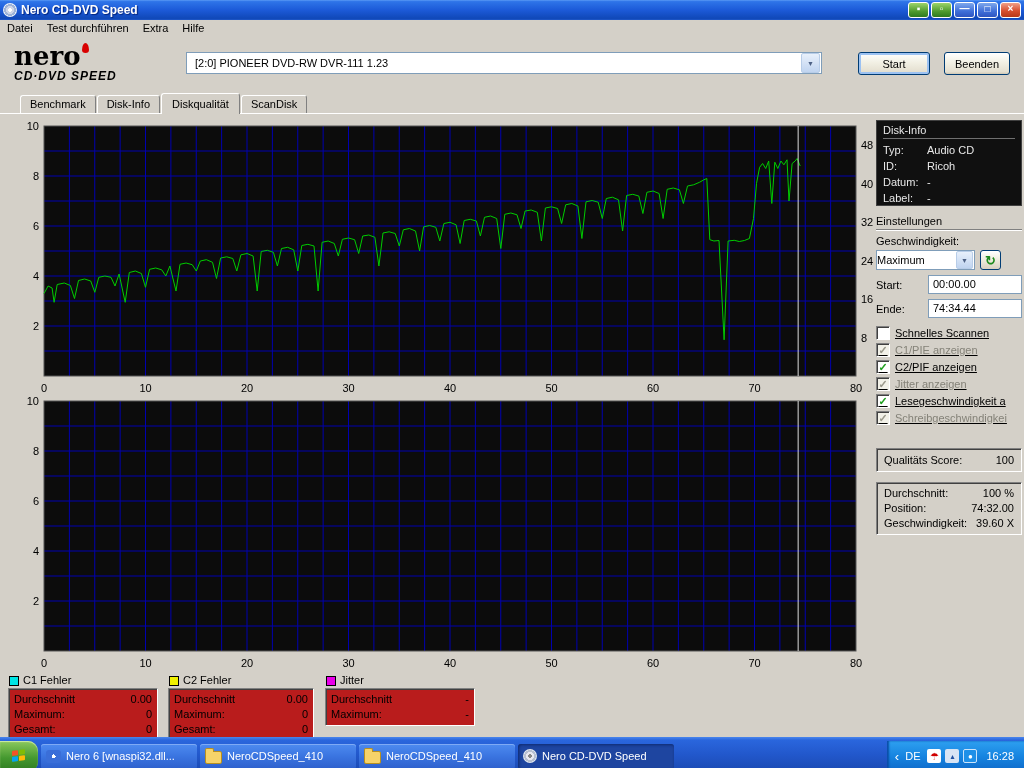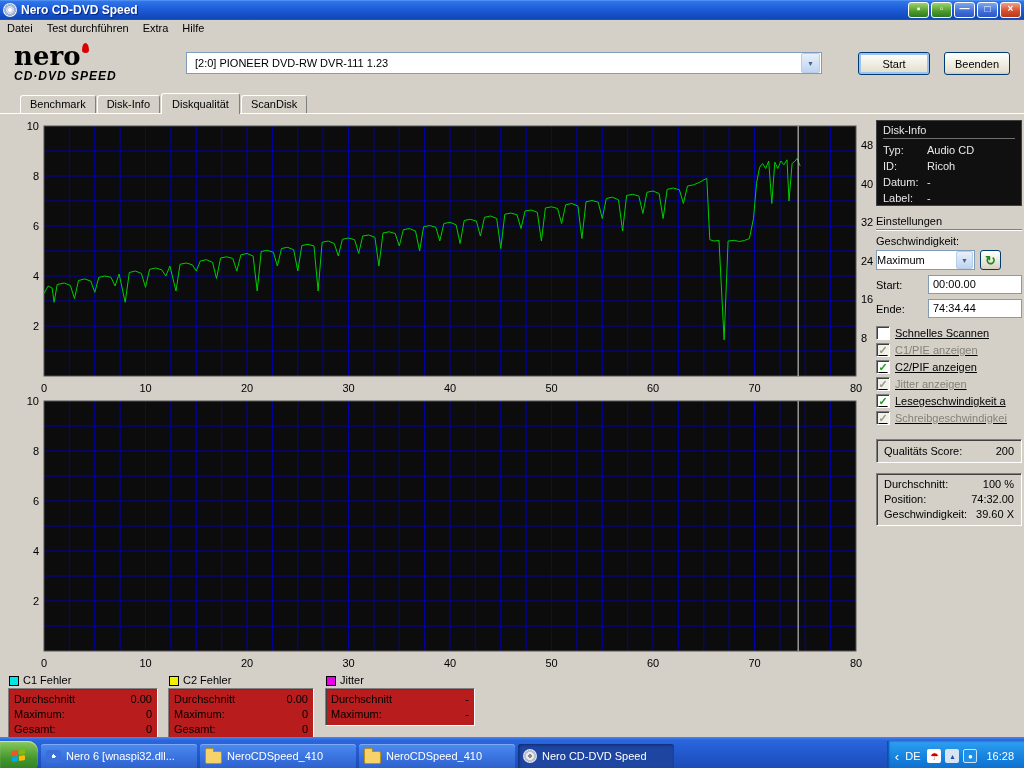--- a/index.html
+++ b/index.html
@@ -92,21 +92,21 @@
     line-height:17px;padding-left:4px;}
   .cb{display:flex;align-items:center;height:16px;margin-top:1px;}
   .cbbox{width:12px;height:12px;background:#fff;border:1px solid;border-color:#808080 #fff #fff #808080;
     box-shadow:inset 1px 1px 0 #404040;margin-right:5px;display:flex;align-items:center;justify-content:center;flex:0 0 auto;}
   .cb .check{display:none;font-size:11px;line-height:10px;color:#21A121;font-weight:bold;}
   .cb.checked .check{display:block;}
   .cb.disabled .check{color:#9C9A8C;}
   .cb.disabled .cblabel{color:#848278;}
   .cb.disabled .cbbox{background:#F2F1E8;}
   .cblabel{white-space:nowrap;overflow:hidden;}
-  .scorebox{margin-top:13px;border:1px solid;border-color:#808080 #fff #fff #808080;box-shadow:inset 1px 1px 0 #404040;
+  .scorebox{margin-top:22px;border:1px solid;border-color:#808080 #fff #fff #808080;box-shadow:inset 1px 1px 0 #404040;
     background:#D4D0C8;display:flex;justify-content:space-between;padding:5px 7px;}
   .progbox{margin-top:10px;border:1px solid;border-color:#808080 #fff #fff #808080;box-shadow:inset 1px 1px 0 #404040;
     background:#D4D0C8;padding:3px 7px;}
   .progrow{display:flex;justify-content:space-between;height:15px;line-height:15px;}
 
   
   .taskbar{position:absolute;left:0;top:737px;width:1024px;height:38px;
     background:linear-gradient(180deg,#4A86ED 0%,#2A66DD 8%,#2258CC 45%,#1A48B0 95%,#123A98 100%);display:flex;align-items:center;}
   .startorb{width:38px;height:31px;border-radius:0 10px 10px 0;
     background:linear-gradient(180deg,#8CC95E,#44982F 55%,#2E7A20);
@@ -453,21 +453,21 @@
         <div class="cb checked disabled">
           <span class="cbbox">
               <span class="check">✓</span>
             </span>
           <span class="cblabel">Schreibgeschwindigkei</span>
         </div>
       </div>
 
       <div class="scorebox">
         <span>Qualitäts Score:</span>
-        <span>200</span>
+        <span>100</span>
       </div>
 
       <div class="progbox">
         <div class="progrow">
             <span>Durchschnitt:</span>
             <span>100 %</span>
           </div>
         <div class="progrow">
             <span>Position:</span>
             <span>74:32.00</span>

